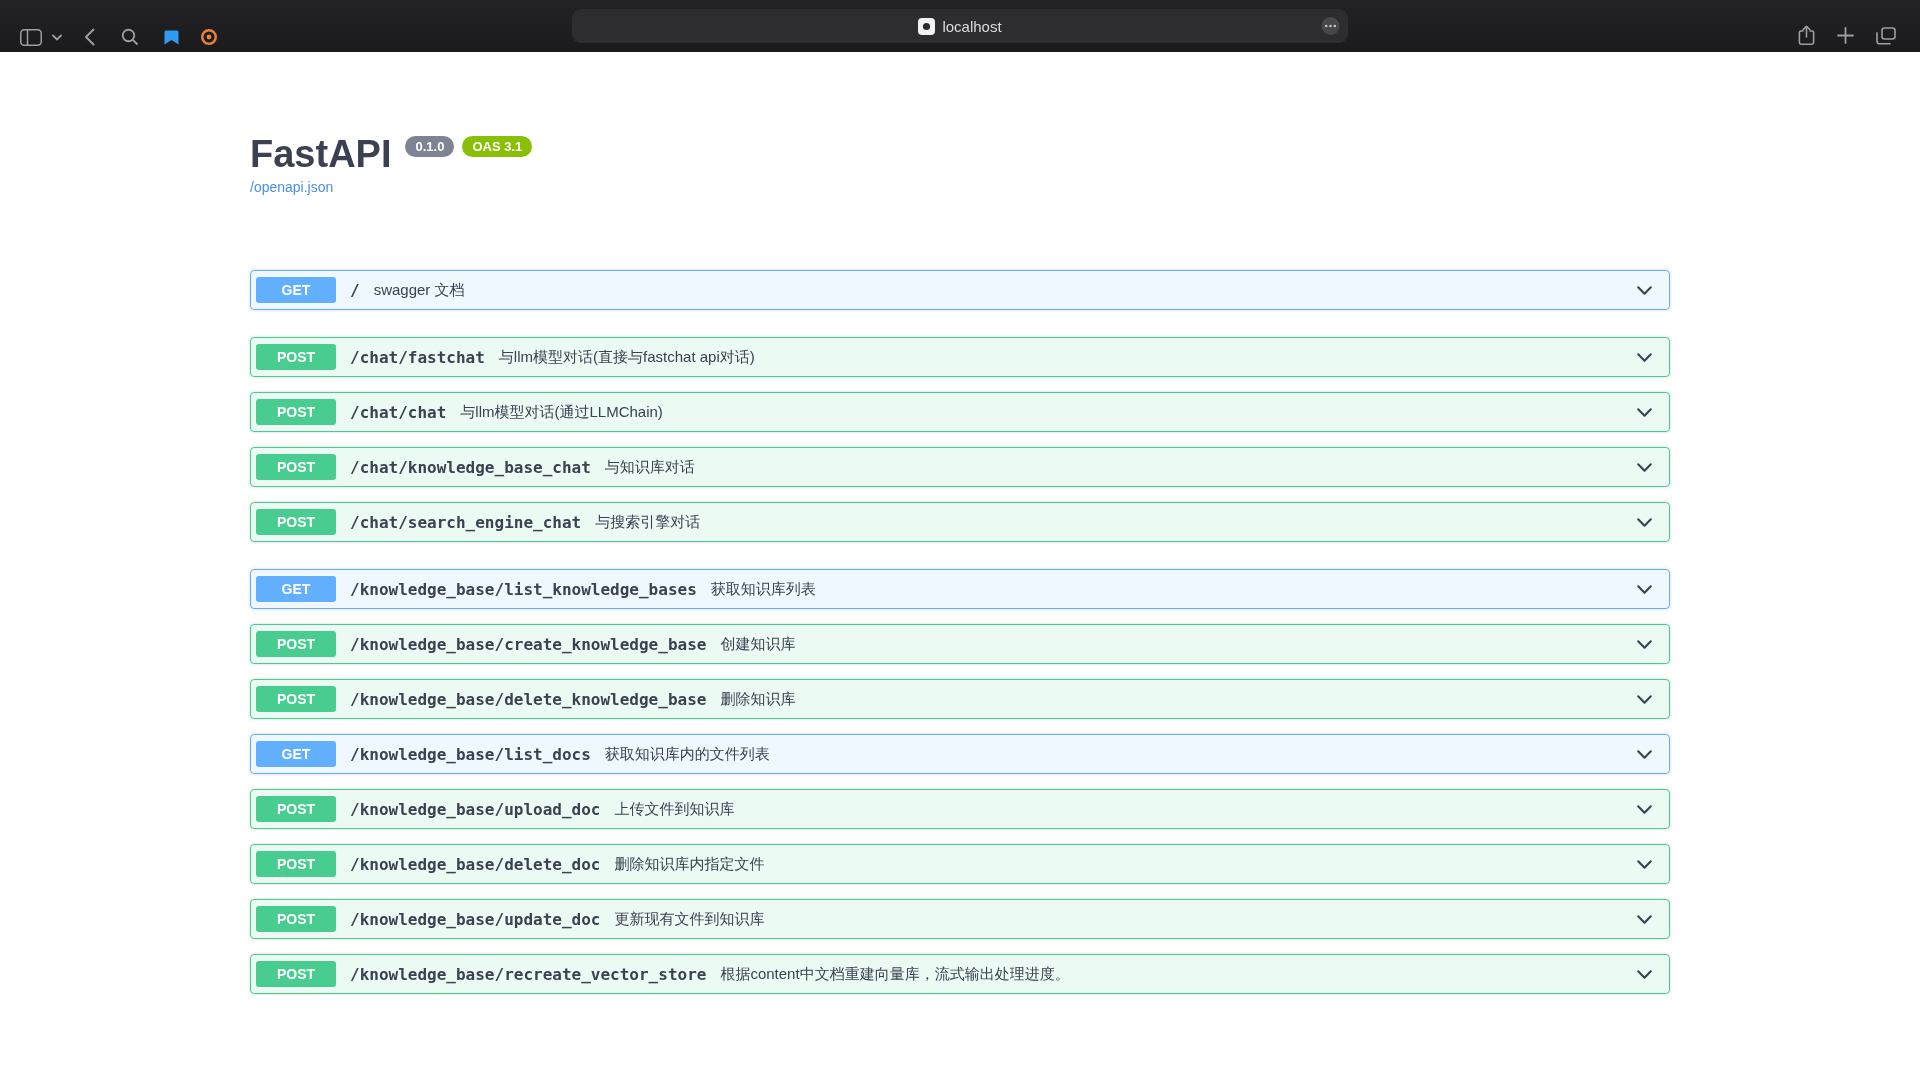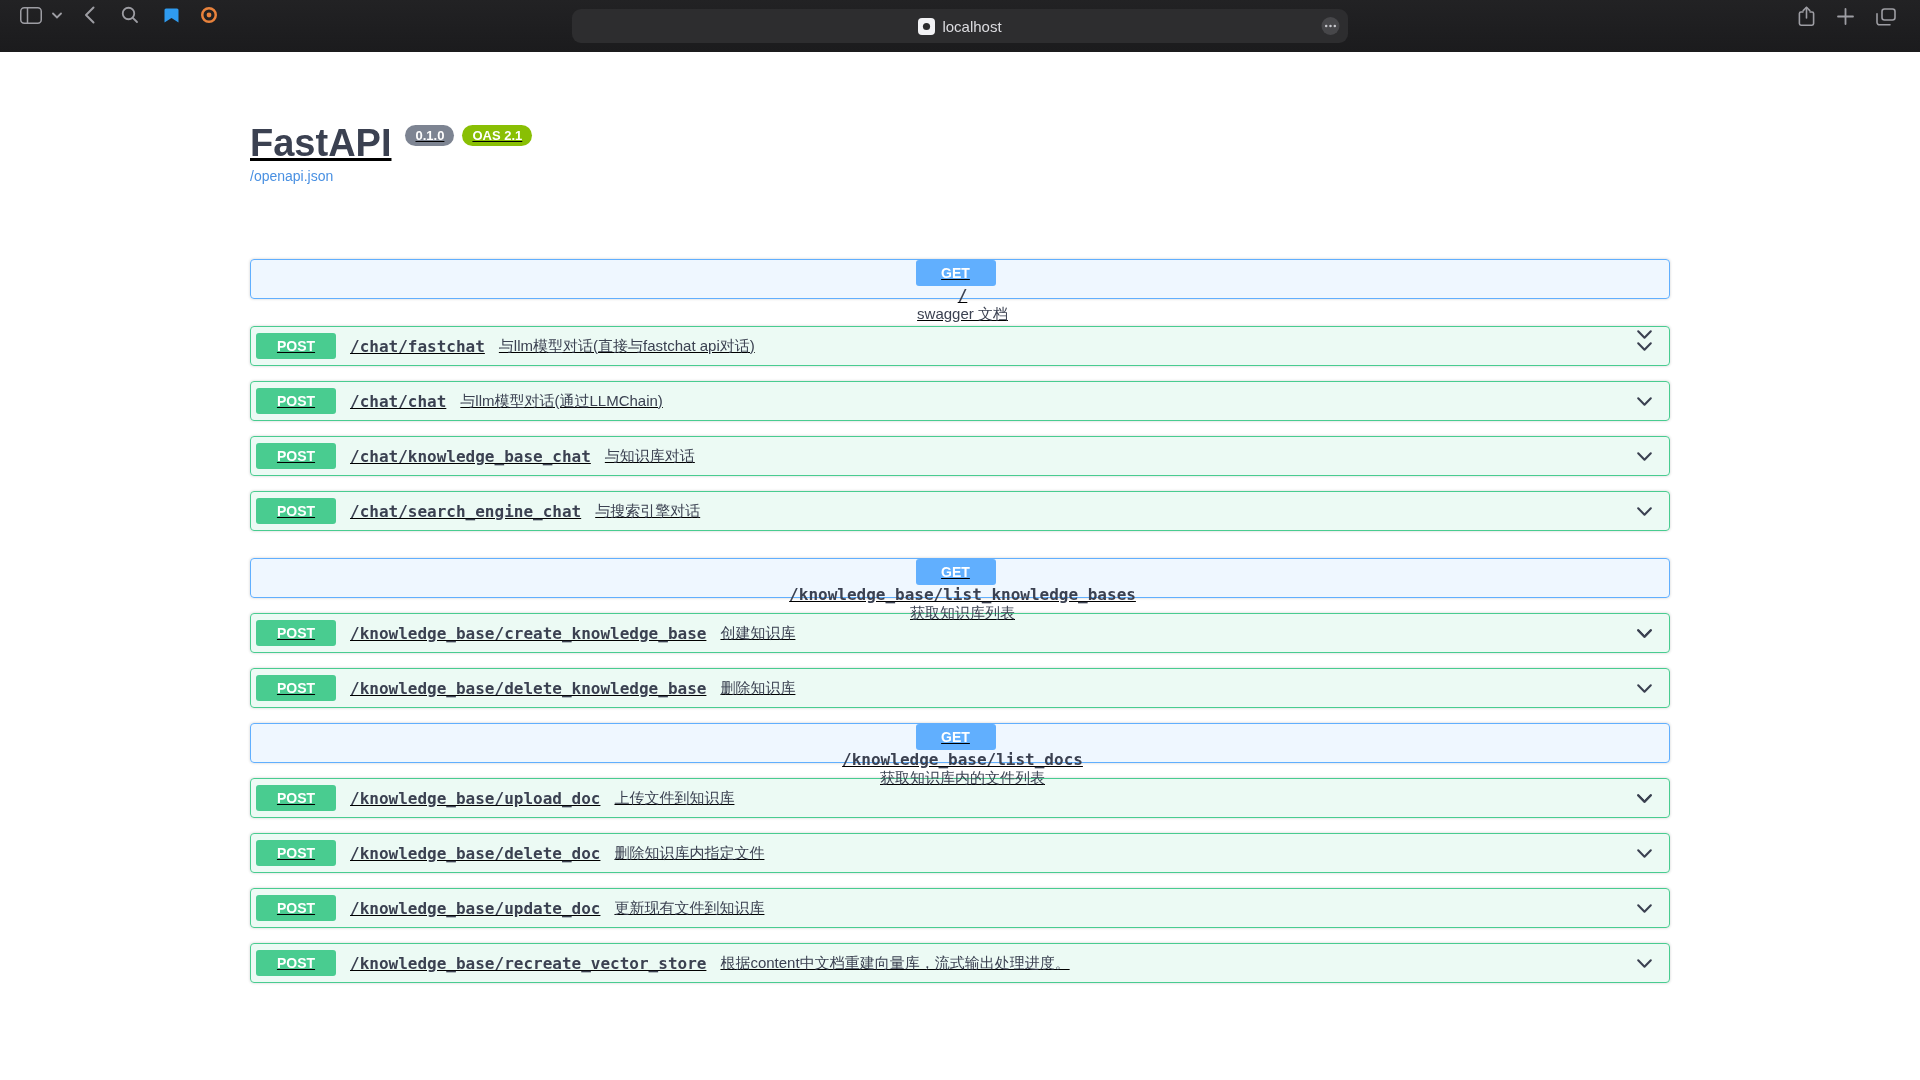--- a/index.html
+++ b/index.html
@@ -9,21 +9,21 @@
     background:#ffffff;
     font-family:"Liberation Sans", sans-serif;
     -webkit-user-select:none;
   }
 
   
   .toolbar {
     position:relative;
     height:52px; width:100%;
     background:linear-gradient(#222224,#1b1b1d);
-    display:flex; align-items:flex-start;
+    display:flex; align-items:flex-end;
     padding:0 18px;
   }
   .tb-group { display:flex; align-items:center; gap:6px; }
   .tb-group.left { margin-right:auto; }
   .tb-group.right { margin-left:auto; gap:10px; }
   .tb-btn {
     background:none; border:none; padding:6px; margin:0;
     color:#9d9da3; display:flex; align-items:center; justify-content:center;
     cursor:pointer; border-radius:6px;
   }
@@ -38,21 +38,21 @@
   }
   .url-text { color:#dcdce0; font-size:15px; }
   .ellipsis-btn {
     position:absolute; right:8px; top:50%; transform:translateY(-50%);
     background:none; border:none; padding:0; cursor:pointer;
     display:flex; align-items:center;
   }
 
   
   .page { background:#ffffff; width:100%; height:1028px; overflow:hidden; }
-  .container { width:1420px; margin:1px auto; padding-top:68px;text-decoration:underline; }
+  .container { width:1420px; margin:12px auto; padding-top:68px; }
 
   .title-row { display:flex; align-items:center; }
   .title-row h1 {
     margin:0; font-size:38px; line-height:44px; font-weight:700;
     color:var(--heading);
   }
   .badge {
     color:#fff; font-size:13px; font-weight:700;
     padding:3px 10px; border-radius:12px;
     position:relative; top:-8px;
@@ -83,21 +83,21 @@
   .ops { padding-top:12px; }
 
   .opblock {
     display:flex; align-items:center;
     height:40px; margin-bottom:15px;
     padding:0 14px 0 5px;
     border-radius:4px;
     box-shadow:0 0 3px rgba(0,0,0,.19);
     cursor:pointer;
   }
-  .opblock.get  { background:var(--get-bg);  border:1px solid var(--get);flex-direction:column; }
+  .opblock.get  { background:var(--get-bg);  border:1px solid var(--get); }
   .opblock.post { background:var(--post-bg); border:1px solid var(--post); }
   .method {
     min-width:80px; text-align:center;
     color:#fff; font-weight:700; font-size:14px;
     padding:5px 0; border-radius:3px;
   }
   .method.get  { background:var(--get); }
   .method.post { background:var(--post); }
   .path {
     margin-left:14px;
@@ -192,21 +192,21 @@
     </button>
   </div>
 </div>
 
 <div class="page">
   <div class="container">
     <div class="info">
       <div class="title-row">
         <h1>FastAPI</h1>
         <span class="badge badge-version">0.1.0</span>
-        <span class="badge badge-oas">OAS 2.1</span>
+        <span class="badge badge-oas">OAS 3.1</span>
       </div>
       <a class="spec-link">/openapi.json</a>
     </div>
 
     <div>
   <div class="section">
     <div class="ops">
   <div class="opblock get">
     <span class="method get">GET</span>
     <span class="path">/</span>

